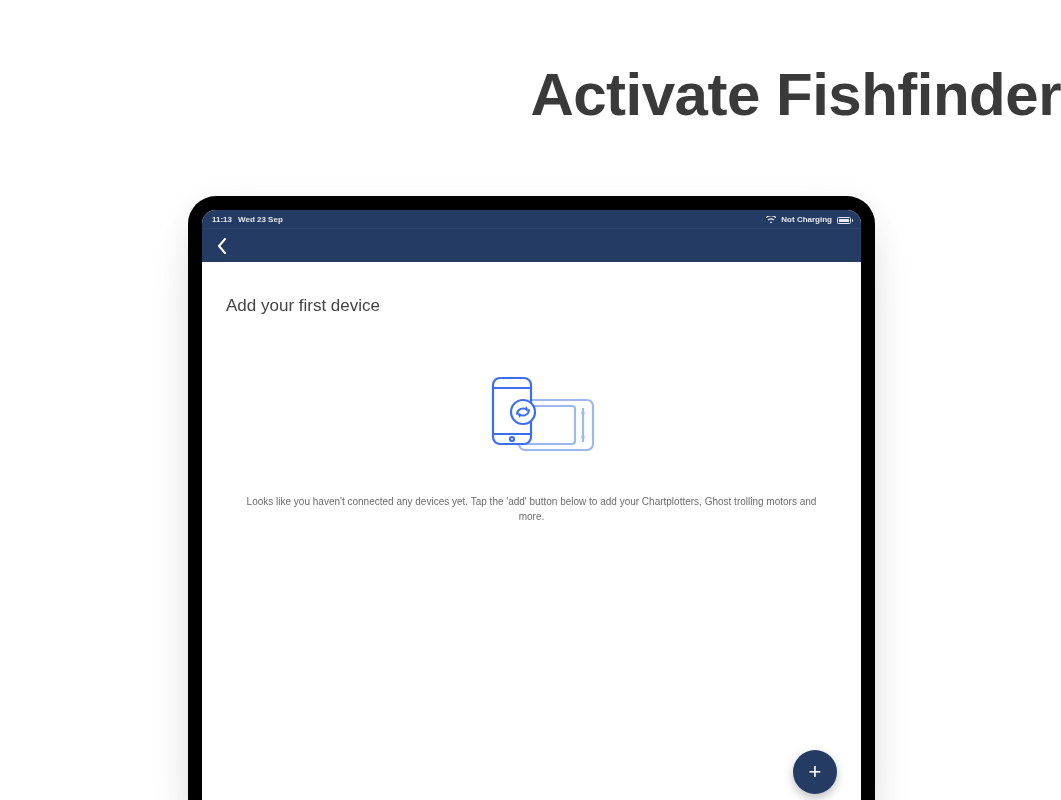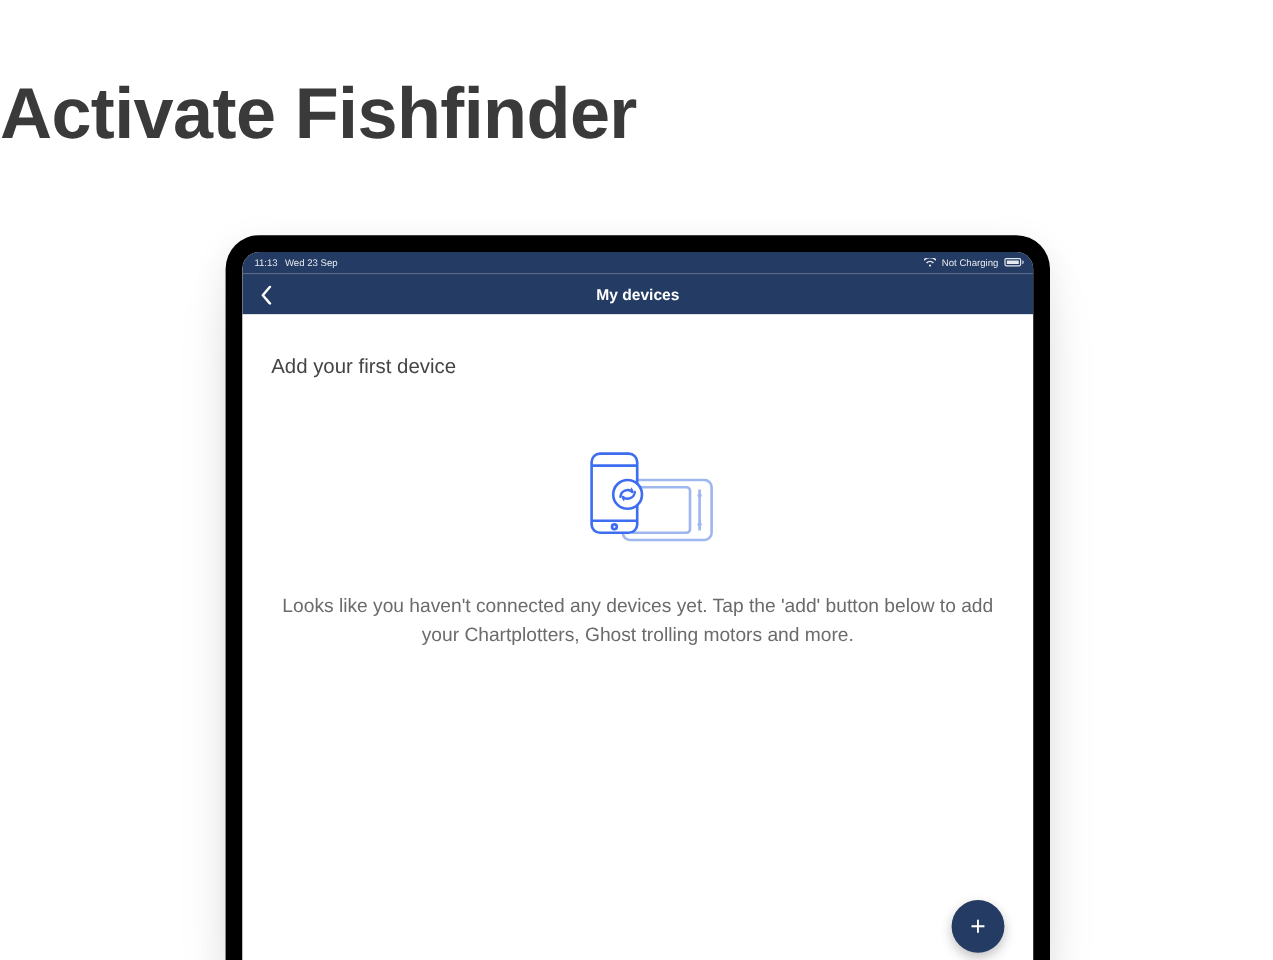--- a/index.html
+++ b/index.html
@@ -1,18 +1,18 @@
 <!DOCTYPE html>
 <html><head>
 <meta charset="utf-8">
 <style>
 * { box-sizing: border-box; margin: 0; padding: 0; }
 html, body { width: 1061px; height: 800px; background: #ffffff; font-family: -apple-system, BlinkMacSystemFont, "Segoe UI", Helvetica, Arial, sans-serif; overflow: hidden; }
 .page { width: 1061px; height: 800px; position: relative; }
-.hero-title { position: absolute; top: 60px; left: 0; right: 0; text-align: left; font-size: 60px; font-weight: 700; color: #3a3a3a; letter-spacing: -0.5px; }
+.hero-title { position: absolute; top: 60px; left: 0; right: 0; text-align: right; font-size: 60px; font-weight: 700; color: #3a3a3a; letter-spacing: -0.5px; }
 .tablet-shell {
   position: absolute;
   left: 188px;
   top: 196px;
   width: 687px;
   height: 620px;
   background: #000;
   border-radius: 28px 28px 0 0;
   padding: 14px;
   box-shadow: 0 8px 30px rgba(0,0,0,0.08), 0 30px 60px -20px rgba(0,0,0,0.15);
@@ -24,24 +24,24 @@
   overflow: hidden;
   display: flex; flex-direction: column;
 }
 .status-bar {
   height: 18px;
   background: #243b63;
   color: #e6e9ef;
   display: flex; align-items: center; justify-content: space-between;
   font-size: 8px;
   padding: 0 10px;
-  font-weight: 400;
+  font-weight: 700;
 }
 .status-left { display: flex; gap: 6px; }
-.status-right { display: flex; align-items: flex-start; gap: 5px; }
+.status-right { display: flex; align-items: flex-end; gap: 5px; }
 .wifi-icon svg { display: block; }
 .battery-icon {
   width: 14px; height: 7px; border: 1px solid #e6e9ef; border-radius: 1.5px; position: relative;
 }
 .battery-icon::after { content:""; position:absolute; right:-3px; top:1.5px; width:1.5px; height:3px; background:#e6e9ef; border-radius:0 1px 1px 0; }
 .battery-icon .fill { position:absolute; left:1px; top:1px; bottom:1px; width: 80%; background:#e6e9ef; border-radius:0.5px; }
 .nav-bar {
   height: 34px;
   background: #243b63;
   color: #ffffff;
@@ -59,21 +59,21 @@
 }
 .content {
   flex: 1; background: #ffffff; padding: 34px 24px 0 24px; position: relative; color: #333;
 }
 .content h2 {
   font-size: 17px; font-weight: 400; color: #444; margin-bottom: 50px;
 }
 .illustration-wrap { display:flex; justify-content:center; margin-bottom: 28px; }
 .illustration { width: 150px; height: 100px; }
 .desc {
-  text-align: center; font-size: 16px; color: #6b6b6b; line-height: 1.5; padding: 0 8px;
+  text-align: center; font-size: 10px; color: #6b6b6b; line-height: 1.5; padding: 0 8px;
 }
 .fab {
   position: absolute; right: 24px; bottom: 8px;
   width: 44px; height: 44px; border-radius: 50%;
   background: #243b63; color: #ffffff;
   display: flex; align-items: center; justify-content: center;
   box-shadow: 0 4px 10px rgba(0,0,0,0.25);
   cursor: pointer; font-size: 22px; line-height: 1;
 }
 </style>
@@ -106,21 +106,20 @@
       </div>
 
       <div class="nav-bar">
         <div class="nav-back">
           <span>
             <svg width="10" height="16" viewBox="0 0 10 16">
                 <path d="M8 1L2 8l6 7" stroke="#ffffff" stroke-width="2" fill="none" stroke-linecap="round" stroke-linejoin="round"></path>
               </svg>
           </span>
         </div>
-        <div class="nav-title">My devices</div>
       </div>
 
       <div class="content">
         <h2>Add your first device</h2>
 
         <div class="illustration-wrap">
           <div class="illustration">
             <svg width="150" height="100" viewBox="0 0 150 100">
 
               <g stroke="#9fb7ef" stroke-width="2.2" fill="none" stroke-linejoin="round">

